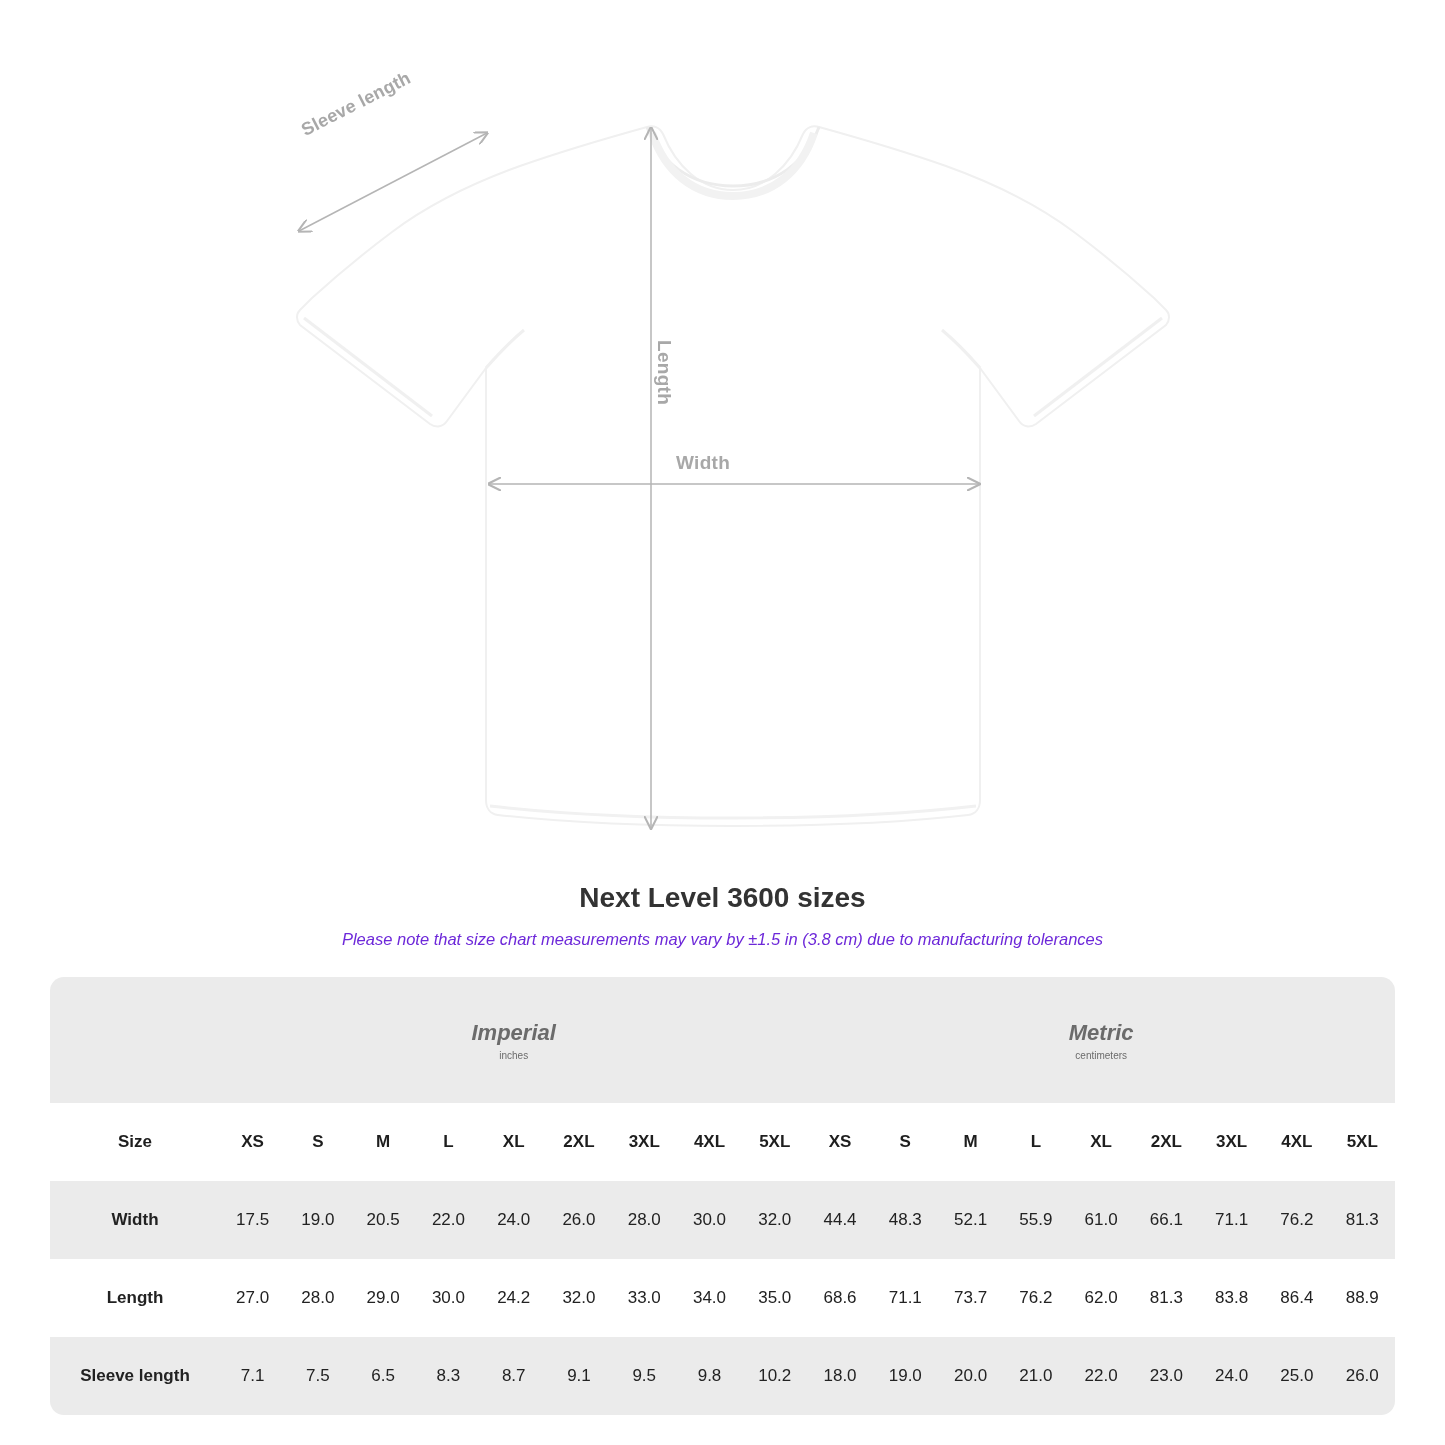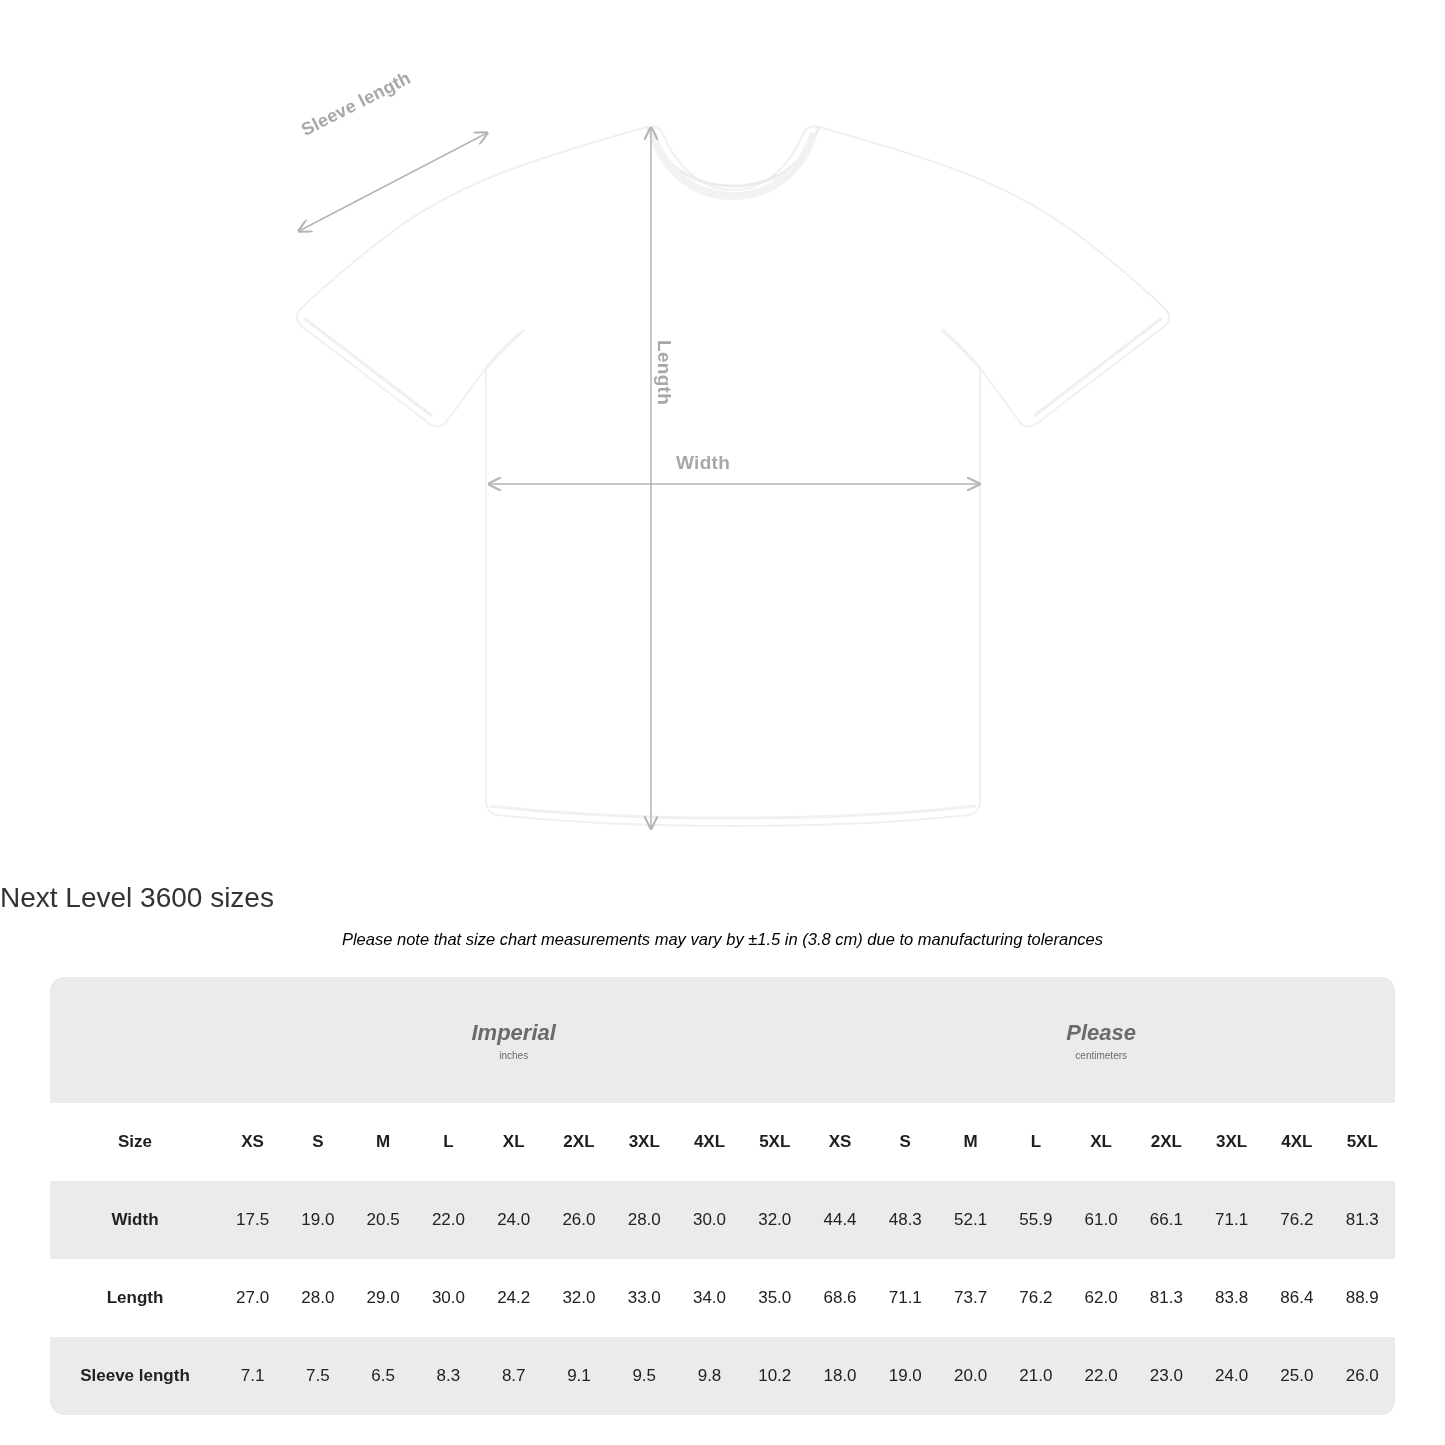--- a/index.html
+++ b/index.html
@@ -52,31 +52,31 @@
     font-size: 19px;
   }
   .lbl-width {
     left: 676px;
     top: 452px;
     font-size: 19px;
   }
 
   
   .title {
-    text-align: left;
+    text-align: center;
     font-size: 28px;
-    font-weight: normal;
+    font-weight: bold;
     color: #333333;
     margin-top: 22px;
   }
   .subtitle {
     text-align: center;
     font-size: 16.5px;
     font-style: italic;
-    color: #000000;
+    color: #6d28d9;
     margin-top: 16px;
   }
 
   
   .table-wrap {
     margin: 28px 50px 0 50px;
     width: 1345px;
     border-radius: 14px;
     overflow: hidden;
   }
@@ -212,21 +212,21 @@
         <col class="col-label">
       </colgroup>
       <tbody>
         <tr class="unit-head">
           <td></td>
           <td colspan="9">
             <div class="unit-name">Imperial</div>
             <div class="unit-sub">inches</div>
           </td>
           <td colspan="9">
-            <div class="unit-name">Please</div>
+            <div class="unit-name">Metric</div>
             <div class="unit-sub">centimeters</div>
           </td>
         </tr>
         <tr class="head-row" id="head-row">
           <td class="rowlabel">Size</td>
         <td>XS</td>
             <td>S</td>
             <td>M</td>
             <td>L</td>
             <td>XL</td>

